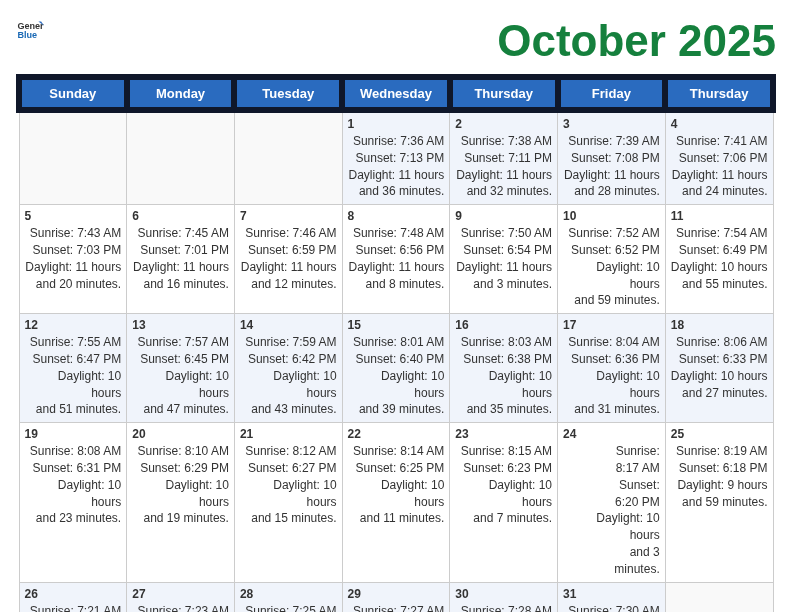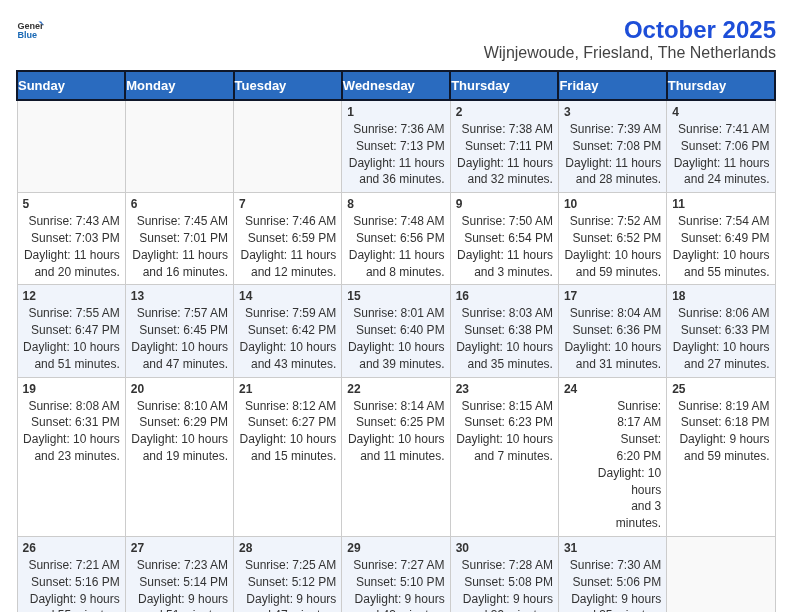--- a/index.html
+++ b/index.html
@@ -22,41 +22,41 @@
       gap: 4px;
     }
     .logo-icon {
       width: 28px;
       height: 28px;
     }
     .title-area {
       text-align: right;
     }
     .month-title {
-      font-size: 24px;
+      font-size: 44px;
       font-weight: bold;
-      color: #1d4ed8;
+      color: #15803d;
     }
     .location-title {
       font-size: 16px;
       color: #444;
     }
     table {
       width: 100%;
       border-collapse: collapse;
       table-layout: fixed;
     }
     thead tr th {
       background-color: #2a6bbf;
       color: #fff;
       font-size: 13px;
       font-weight: bold;
       padding: 6px 0;
-      text-align: left;
-      border: 2px solid #0f172a;
+      text-align: center;
+      border: 6px solid #0f172a;
     }
     tbody tr td {
       border: 1px solid #ccc;
       vertical-align: top;
       padding: 4px 5px;
       font-size: 10.5px;
       color: #333;
       height: 90px;
     }
     tbody tr:nth-child(odd) td {
@@ -87,21 +87,20 @@
 <div class="header-area">
   <div class="logo">
     <svg class="logo-icon" viewBox="0 0 40 40" xmlns="http://www.w3.org/2000/svg">
       <text x="2" y="18" font-size="13" font-weight="bold" fill="#333" font-family="Arial">General</text>
       <text x="2" y="32" font-size="13" font-weight="bold" fill="#1a69b5" font-family="Arial">Blue</text>
       <polygon points="32,8 40,14 36,8" fill="#2a6bbf"></polygon>
     </svg>
   </div>
   <div class="title-area">
     <div class="month-title">October 2025</div>
-    <div class="location-title">Wijnjewoude, Friesland, The Netherlands</div>
   </div>
 </div>
 
 <table>
   <thead>
     <tr>
     <th>Sunday</th>
         <th>Monday</th>
         <th>Tuesday</th>
         <th>Wednesday</th>

